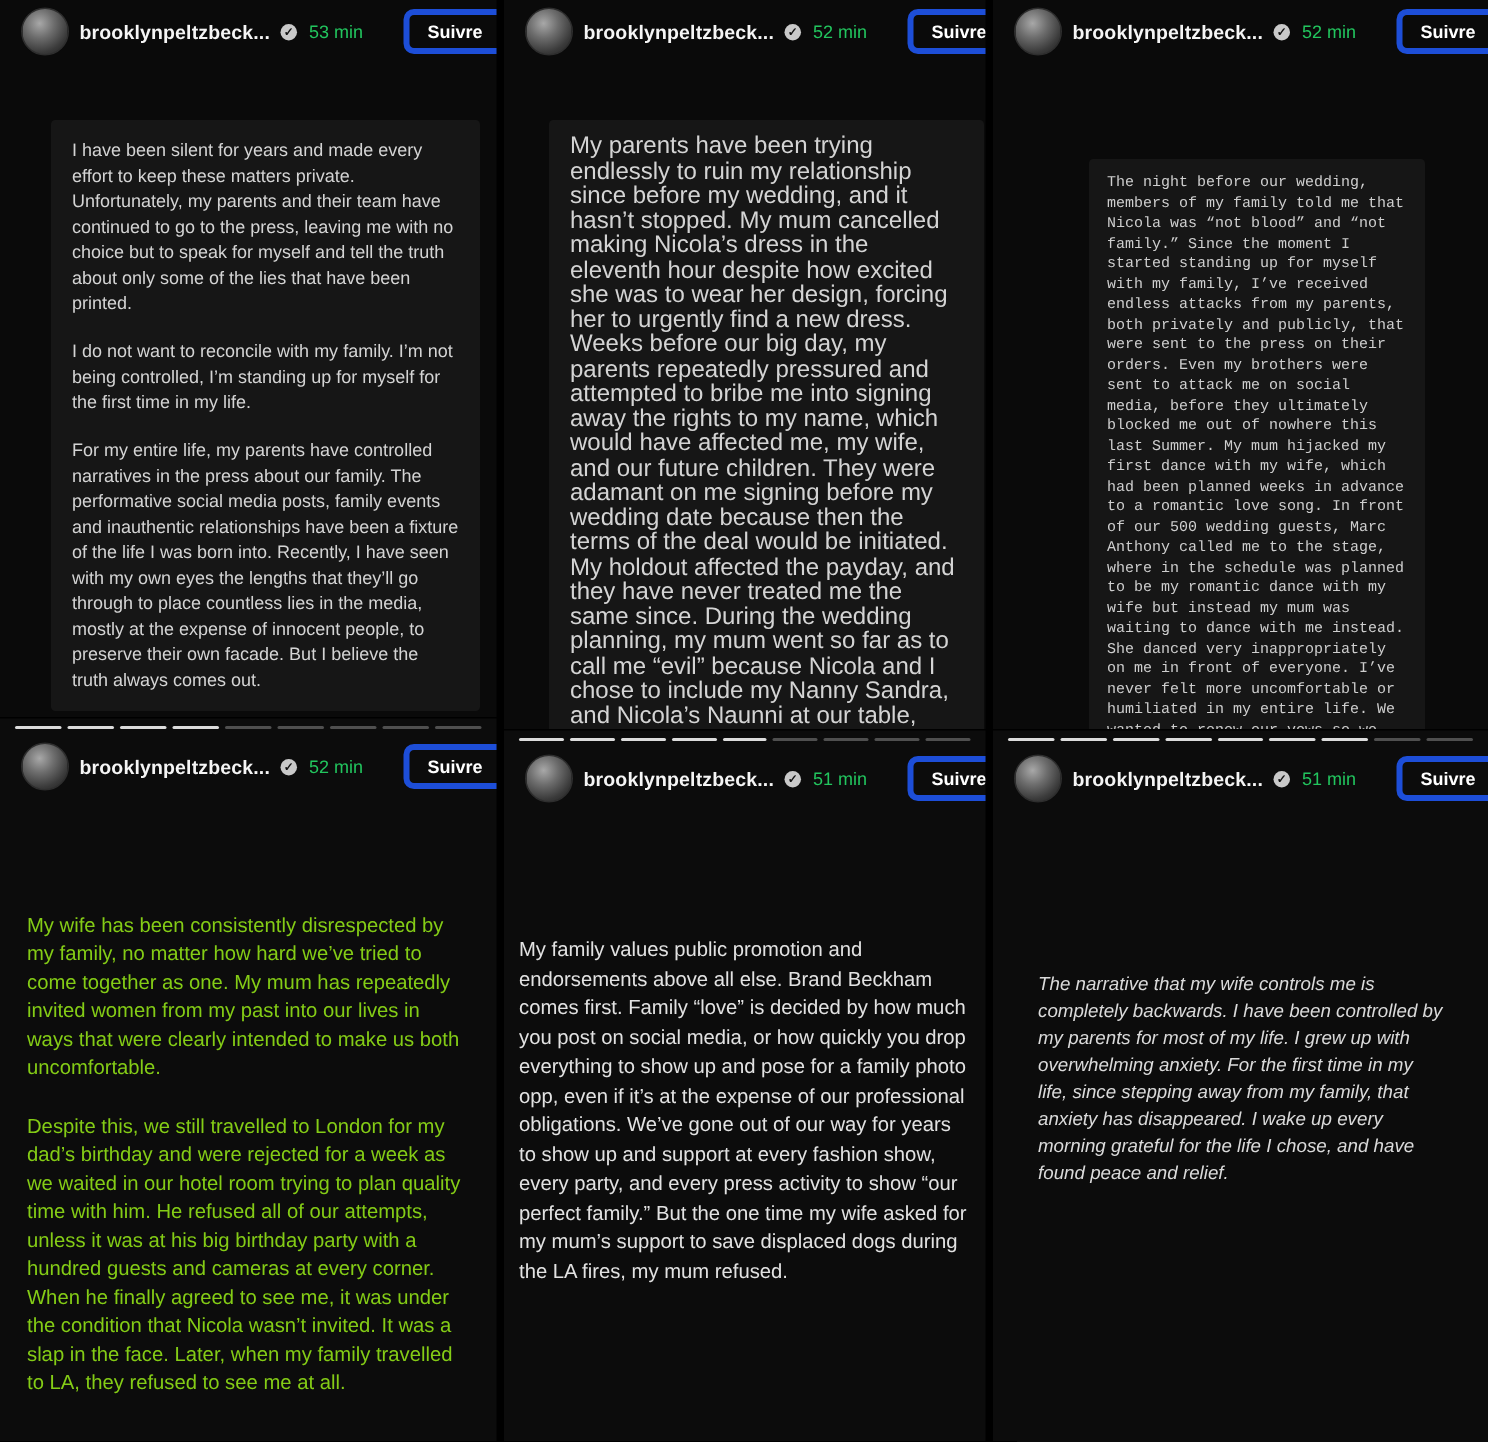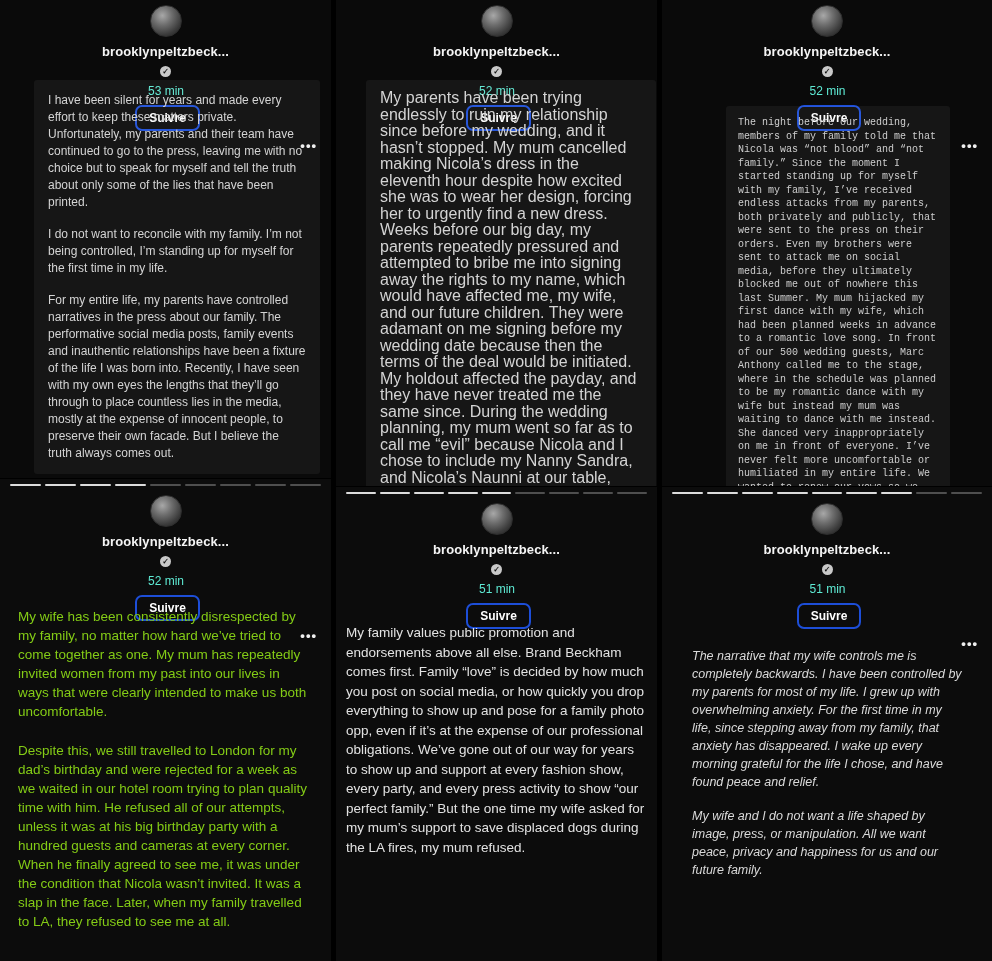--- a/index.html
+++ b/index.html
@@ -2,30 +2,30 @@
 <html><head>
 <meta charset="utf-8">
 <style>
   html,body{margin:0;padding:0;background:#000;}
   .stage{position:relative;width:992px;height:961px;background:#000;overflow:hidden;
          font-family:"Liberation Sans",sans-serif;-webkit-font-smoothing:antialiased;}
   .panel{position:absolute;background:#0a0a0a;overflow:hidden;}
   .panel.bottom{background:#0c0c0c;}
 
   
-  .hdr{display:flex;align-items:center;gap:7px;padding:5px 14px 0 14px;flex-direction:column;}
+  .hdr{display:flex;align-items:center;gap:7px;padding:5px 14px 0 14px;}
   .avatar{width:30px;height:30px;border-radius:50%;flex:0 0 auto;
           background:radial-gradient(circle at 38% 32%, #a8a8a8 0%, #6d6d6d 35%, #3a3a3a 70%, #1d1d1d 100%);
           border:1px solid #2e2e2e;}
   .uname{color:#f5f5f5;font-size:13px;font-weight:700;white-space:nowrap;letter-spacing:.1px;}
   .badge{width:11px;height:11px;border-radius:50%;background:#c9c9c9;color:#111;
          font-size:8px;line-height:11px;text-align:center;font-weight:700;flex:0 0 auto;}
-  .time{color:#5eead4;font-size:12px;white-space:nowrap;margin-left:1px;}
-  .follow{background:transparent;border:2px solid #1d4ed8;color:#fff;border-radius:7px;
-          padding:4px 12px;font-size:12px;font-weight:700;margin-left:4px;cursor:pointer;
+  .time{color:#22c55e;font-size:12px;white-space:nowrap;margin-left:1px;}
+  .follow{background:transparent;border:4px solid #1d4ed8;color:#fff;border-radius:7px;
+          padding:4px 12px;font-size:12px;font-weight:700;margin-left:20px;cursor:pointer;
           font-family:"Liberation Sans",sans-serif;}
   .more{margin-left:auto;color:#efefef;font-size:13px;font-weight:700;letter-spacing:1px;cursor:pointer;}
 
   
   .progress{display:flex;gap:4px;padding:5px 10px 0 10px;height:3px;}
   .seg{flex:1;height:2px;border-radius:1px;background:rgba(255,255,255,0.28);}
   .seg-on{background:#dcdcdc;}
 
   
   .txt{position:absolute;color:#d4d4d4;}
@@ -160,17 +160,16 @@
       <div class="avatar"></div>
       <div class="uname">brooklynpeltzbeck...</div>
       <div class="badge">✓</div>
       <div class="time">51 min</div>
       <button class="follow">Suivre</button>
       <div class="more">•••</div>
 
     </div>
     <div class="txt t6">
       <p>The narrative that my wife controls me is completely backwards. I have been controlled by my parents for most of my life. I grew up with overwhelming anxiety. For the first time in my life, since stepping away from my family, that anxiety has disappeared. I wake up every morning grateful for the life I chose, and have found peace and relief.</p>
-      <p>My wife and I do not want a life shaped by image, press, or manipulation. All we want peace, privacy and happiness for us and our future family.</p>
     </div>
   </div>
 
 </div>
 
 </body></html>

